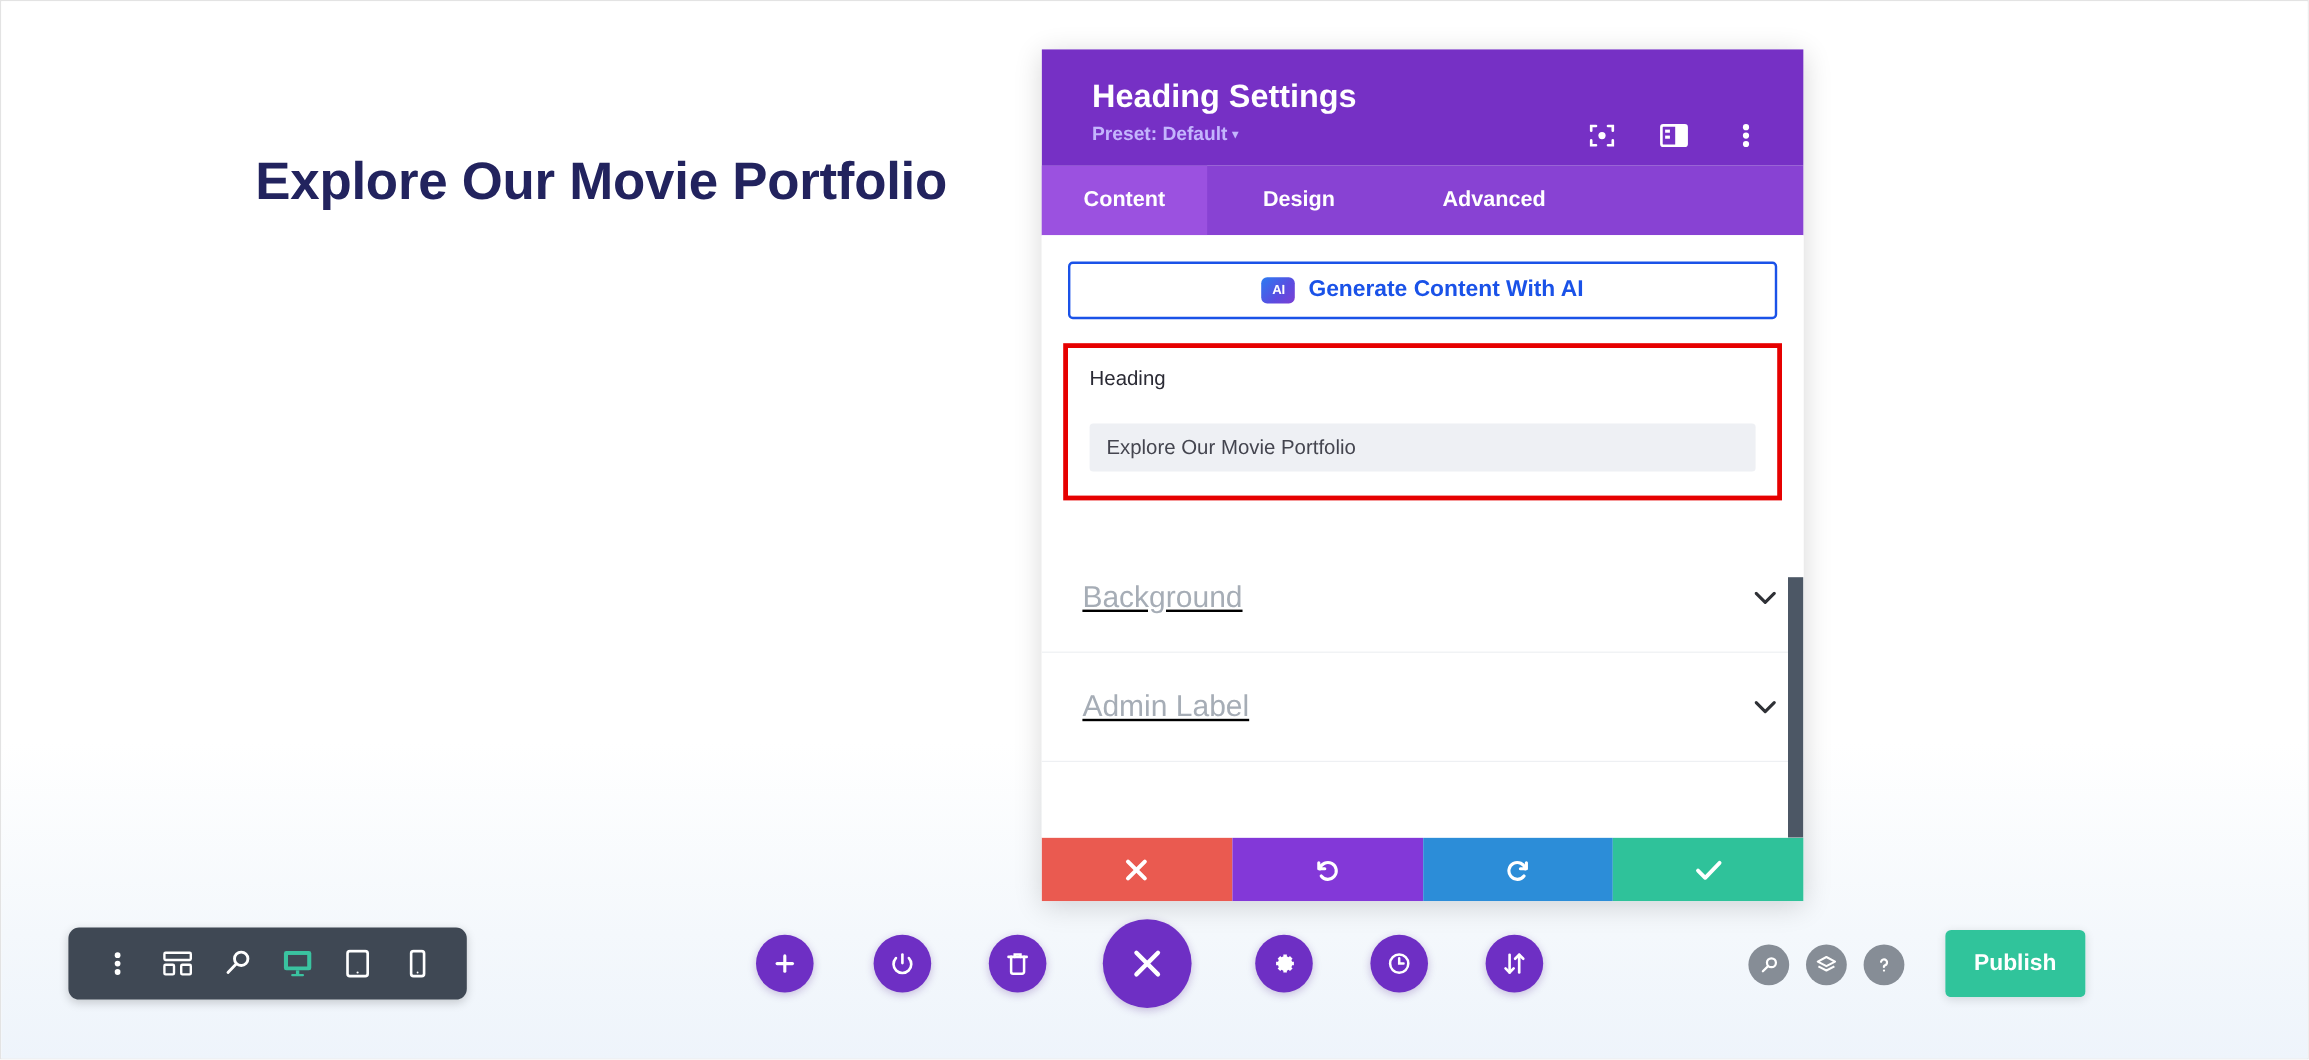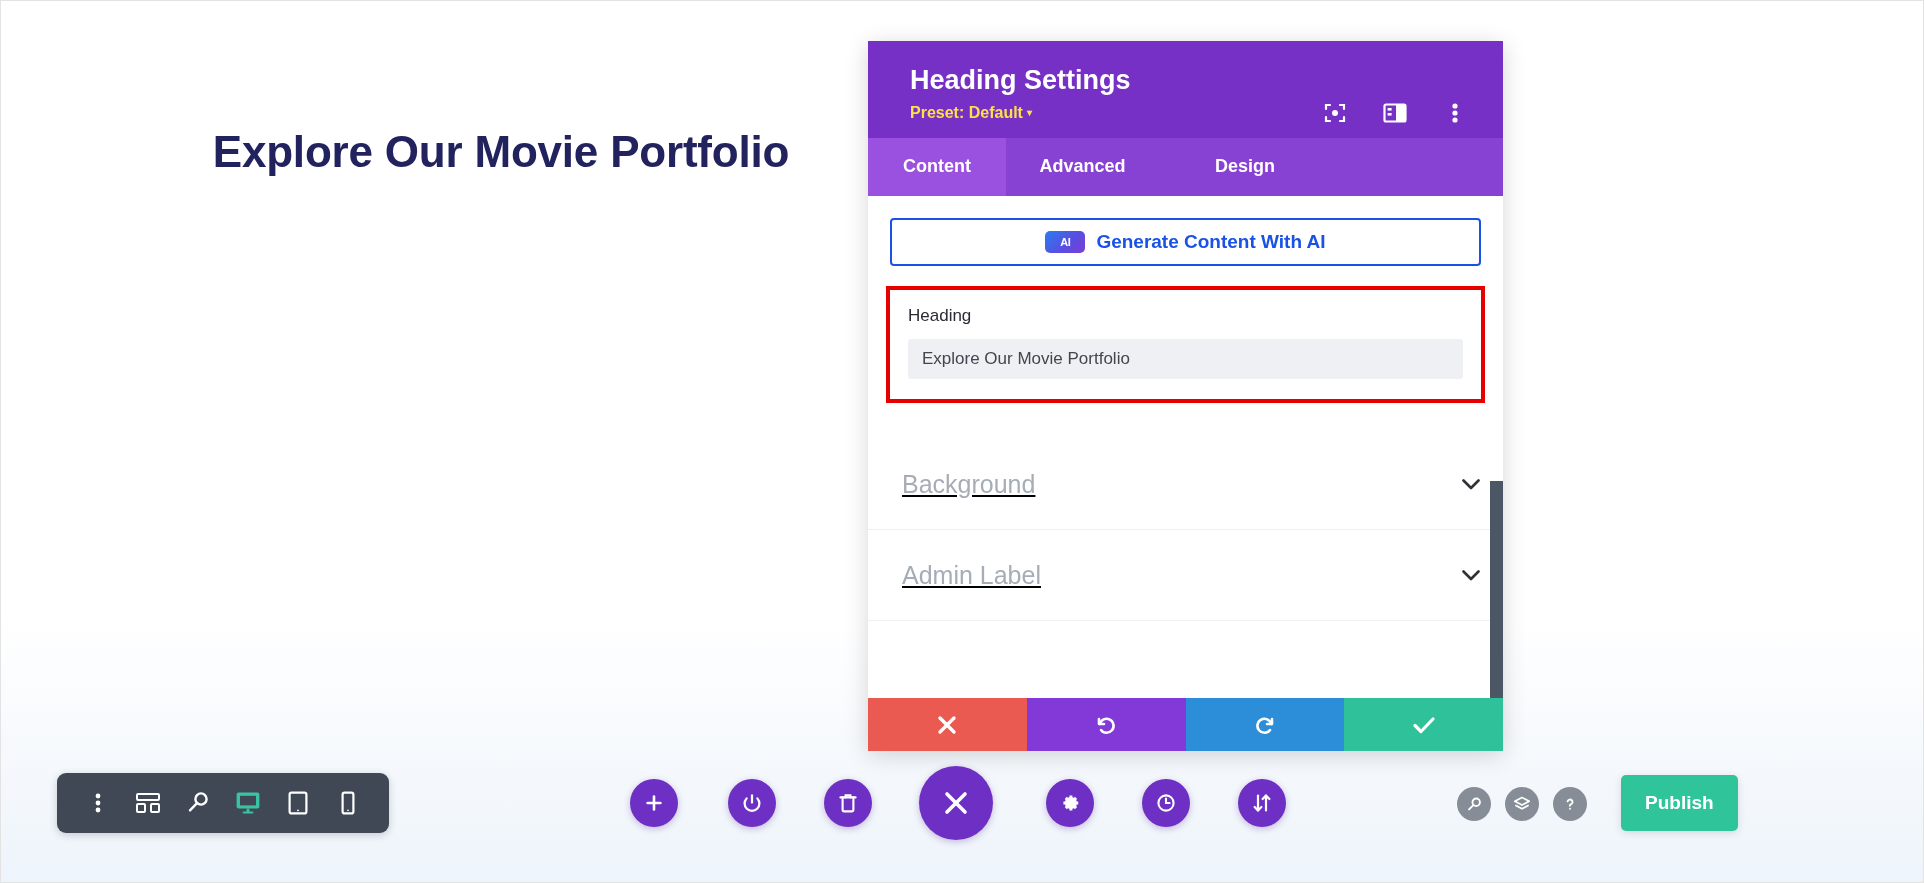--- a/index.html
+++ b/index.html
@@ -63,21 +63,21 @@
     flex: 0 0 auto;
   }
   .panel-title {
     color: #ffffff;
     font-size: 27px;
     font-weight: 700;
     line-height: 1.15;
   }
   .panel-preset {
     margin-top: 8px;
-    color: #fde047;
+    color: #c4b5fd;
     font-size: 16px;
     font-weight: 700;
     display: inline-block;
     cursor: pointer;
   }
   .preset-caret {
     display: inline-block;
     margin-left: 4px;
     font-size: 10px;
     vertical-align: 2px;
@@ -129,21 +129,21 @@
     border-radius: 4px;
     height: 48px;
     display: flex;
     align-items: center;
     justify-content: center;
     gap: 11px;
     cursor: pointer;
     background: #ffffff;
   }
   .ai-badge {
-    width: 40px; height: 22px;
+    width: 28px; height: 22px;
     border-radius: 5px;
     background: linear-gradient(135deg, #2a7cf2 0%, #5b4ce0 60%, #7b3fd4 100%);
     color: #ffffff;
     font-size: 11px;
     font-weight: 700;
     display: flex; align-items: center; justify-content: center;
     letter-spacing: -0.3px;
   }
   .ai-label {
     color: #1a52e8;
@@ -154,21 +154,21 @@
   .heading-field-outline {
     margin: 20px 18px 0 18px;
     border: 4px solid #e60000;
     background: #ffffff;
     padding: 16px 18px 20px 18px;
   }
   .field-label {
     font-size: 17px;
     color: #2b2b35;
     font-weight: 400;
-    margin-bottom: 13px;
+    margin-bottom: 27px;
   }
   .field-input {
     background: #eef0f4;
     border: none;
     border-radius: 3px;
     width: 100%;
     height: 40px;
     padding: 0 14px;
     font-family: "Liberation Sans", sans-serif;
     font-size: 17px;
@@ -343,22 +343,22 @@
             <circle cx="3" cy="5" r="2.6" fill="#ffffff"></circle>
             <circle cx="3" cy="12" r="2.6" fill="#ffffff"></circle>
             <circle cx="3" cy="19" r="2.6" fill="#ffffff"></circle>
           </svg>
         </div>
       </div>
     </div>
 
     <div class="panel-tabs">
       <div class="tab active">Content</div>
+      <div class="tab">Design</div>
       <div class="tab">Advanced</div>
-      <div class="tab">Design</div>
     </div>
 
     <div class="panel-body">
 
       <div class="ai-button-wrap">
         <div class="ai-button">
           <span class="ai-badge">AI</span>
           <span class="ai-label">Generate Content With AI</span>
         </div>
       </div>

